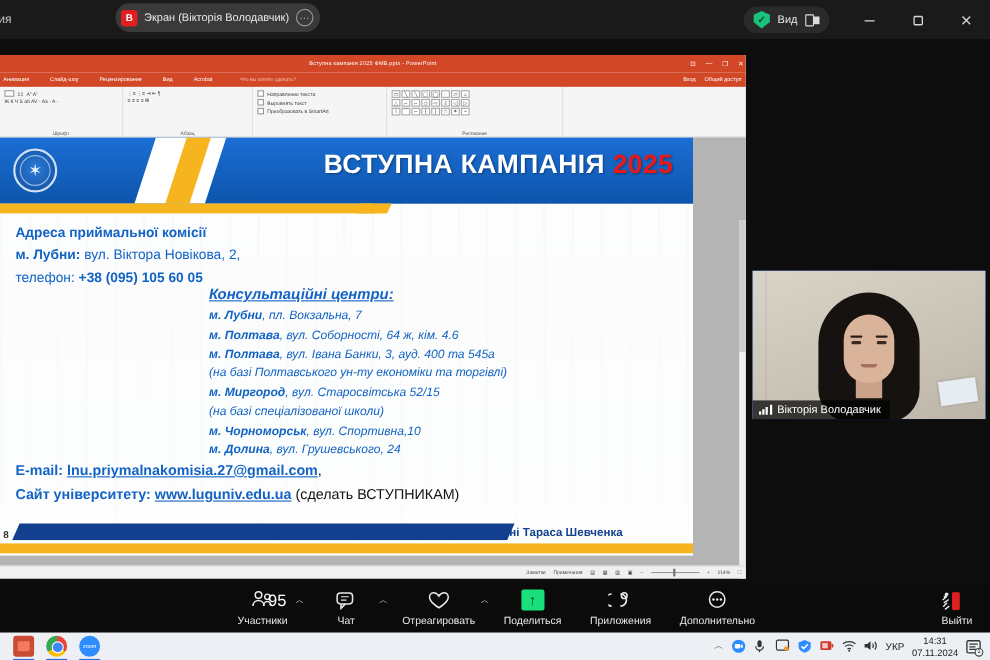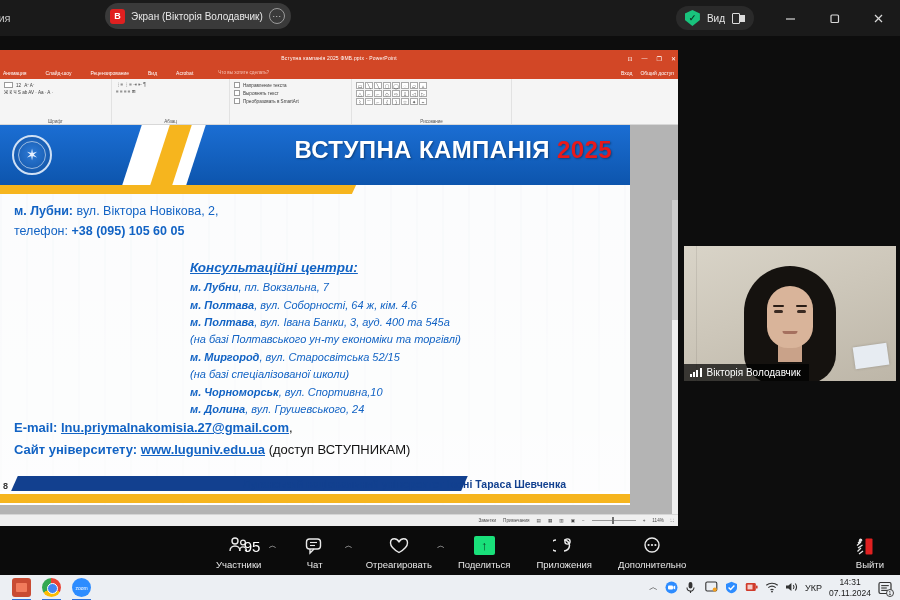--- a/index.html
+++ b/index.html
@@ -497,20 +497,21 @@
               <span>✶</span>
             </div>
           <div class="head-title">
             <span>ВСТУПНА КАМПАНІЯ</span>
             <span class="yr">2025</span>
           </div>
         </div>
         <div class="ylw-bar"></div>
 
         <div class="addr">
+          <div>Адреса приймальної комісії</div>
           <div>
             <span>м. Лубни:</span><span class="norm"> вул. Віктора Новікова, 2,</span>
           </div>
           <div>
             <span class="tel-lbl">телефон: </span><span>+38 (095) 105 60 05</span>
           </div>
         </div>
 
         <div class="centers">
           <span class="ctitle">Консультаційні центри:</span>
@@ -522,21 +523,21 @@
           <span class="ln sub">(на базі спеціалізованої школи)</span>
           <span class="ln"><span class="city">м. Чорноморськ</span><span class="sub">, вул. Спортивна,10</span></span>
           <span class="ln"><span class="city">м. Долина</span><span class="sub">, вул. Грушевського, 24</span></span>
         </div>
 
         <div class="contacts">
           <div>
             <span>E-mail: </span><a href="#">lnu.priymalnakomisia.27@gmail.com</a><span class="plain">,</span>
           </div>
           <div>
-            <span>Сайт університету: </span><a href="#">www.luguniv.edu.ua</a><span class="plain"> (доступ ВСТУПНИКАМ)</span>
+            <span>Сайт університету: </span><a href="#">www.luguniv.edu.ua</a><span class="plain"> (сделать ВСТУПНИКАМ)</span>
           </div>
         </div>
 
         <div class="slide-foot">
           <div class="foot-blue"></div>
           <div class="foot-white"></div>
           <div class="foot-ylw"></div>
           <div class="foot-text">Луганський національний університет імені Тараса Шевченка</div>
         </div>
         <div class="slide-num">8</div>

